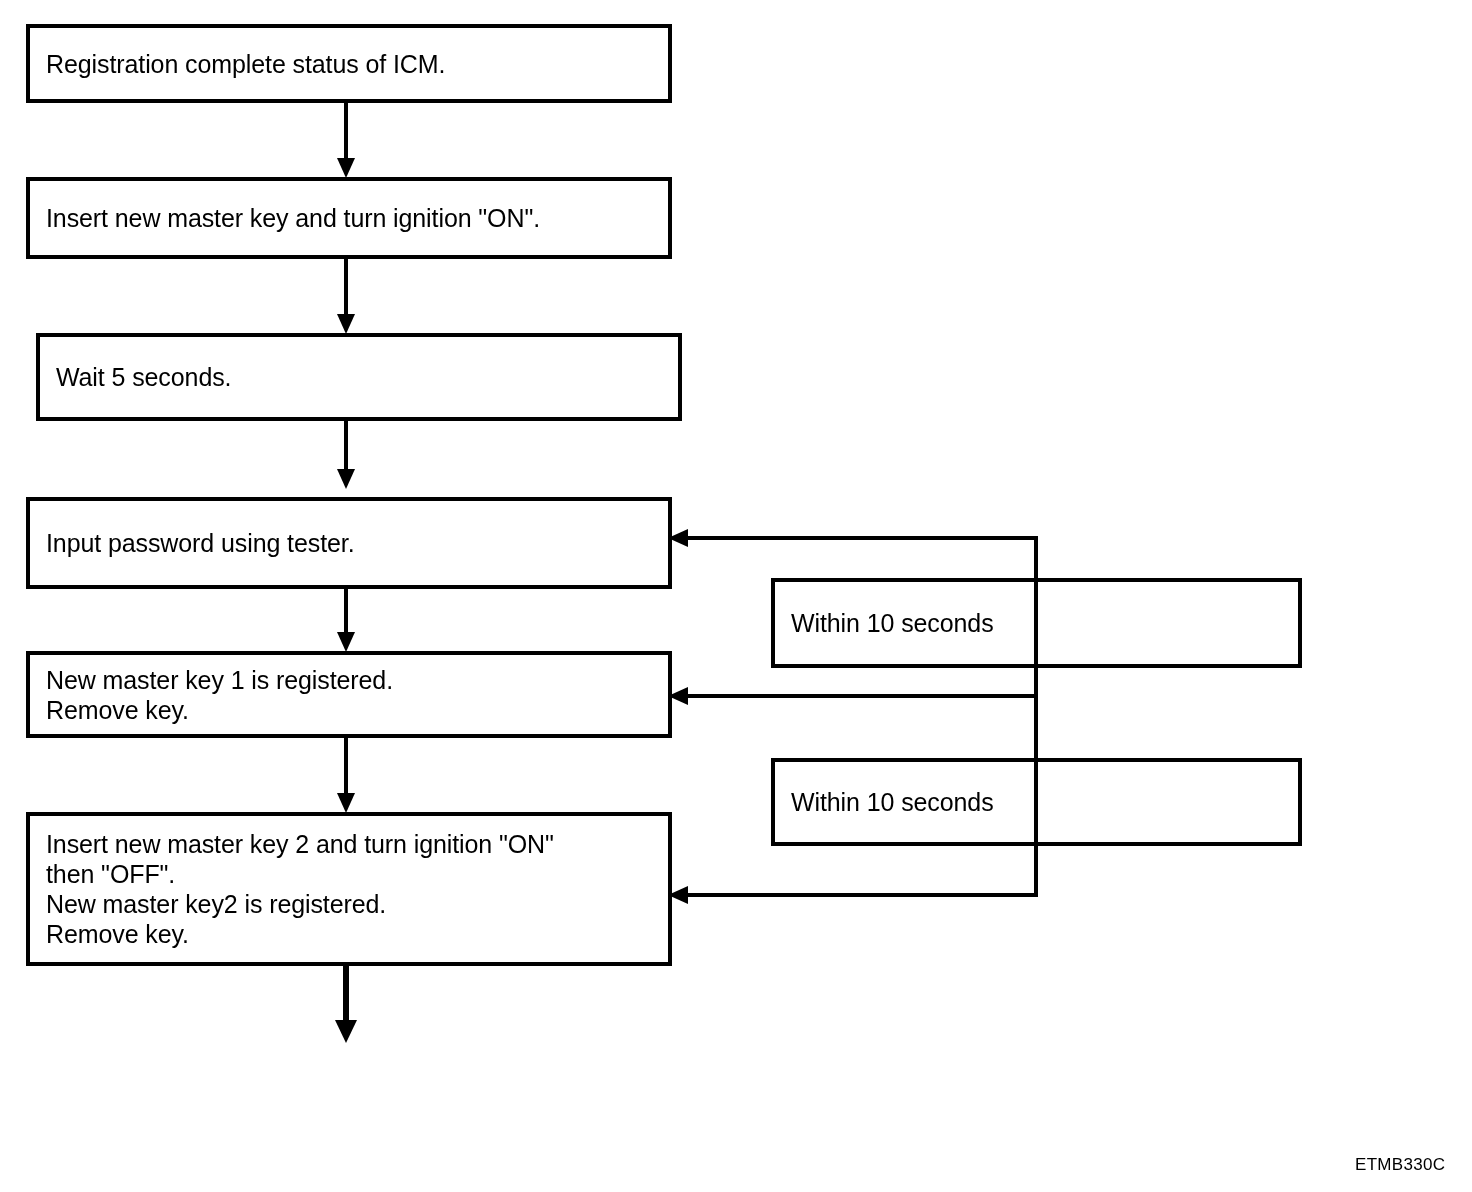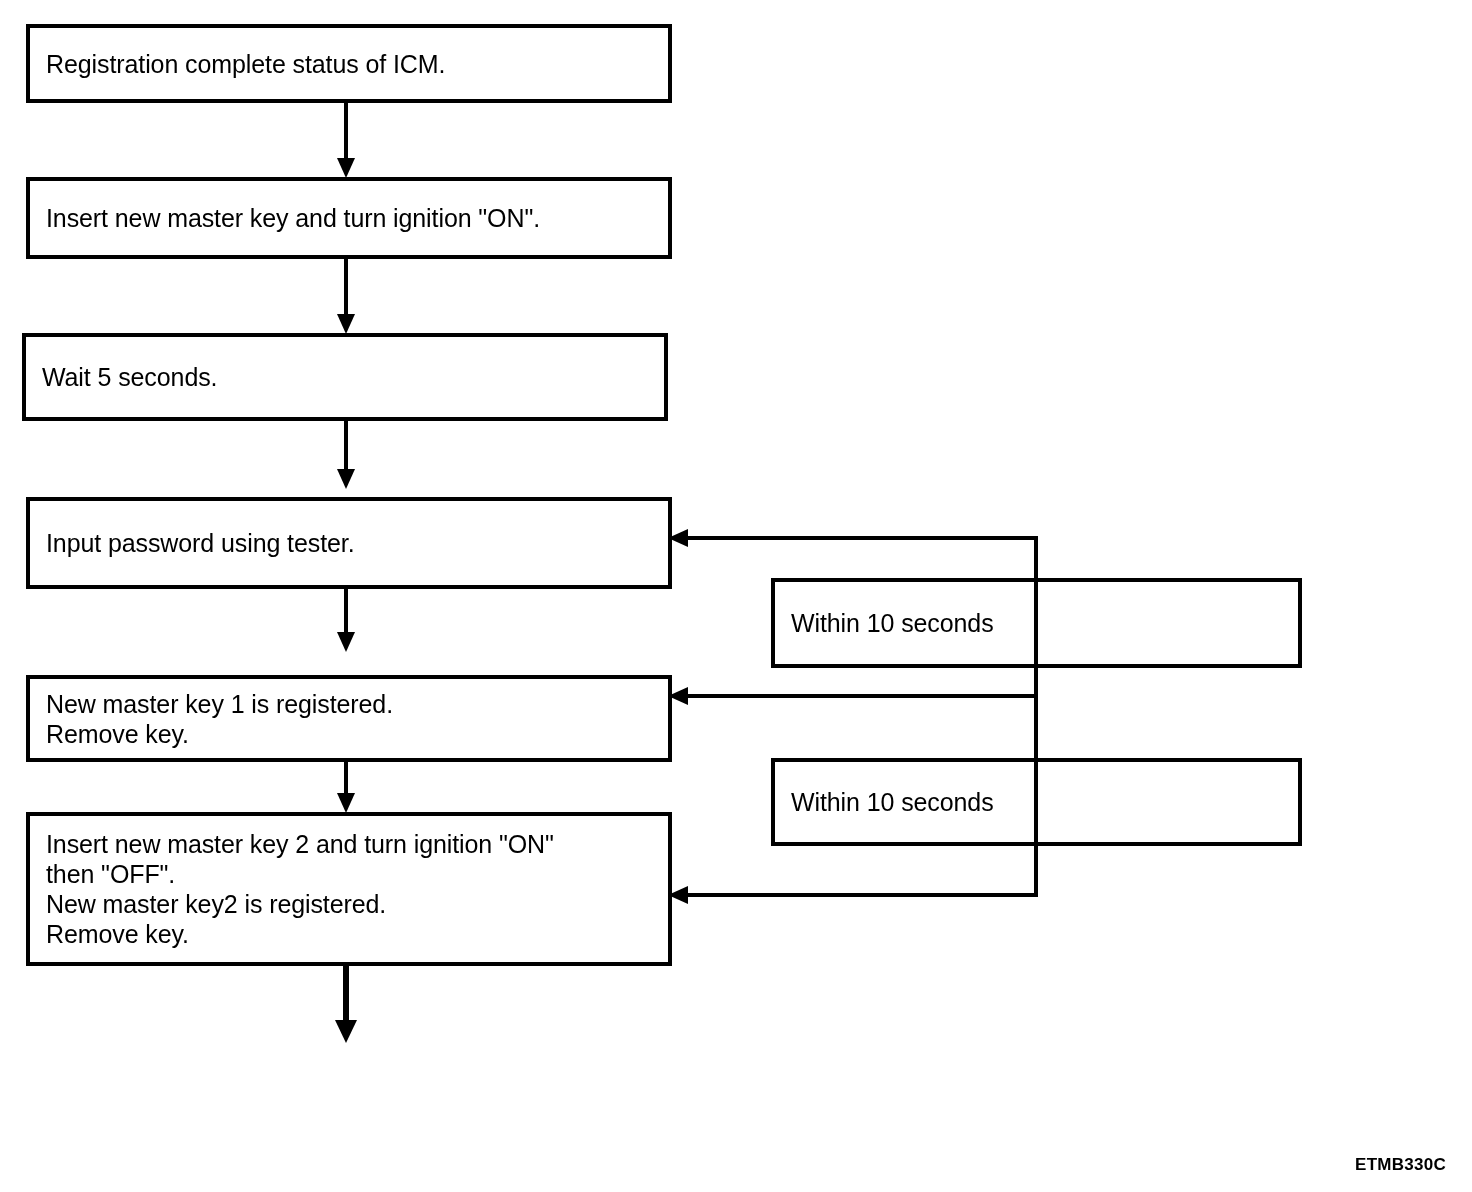--- a/index.html
+++ b/index.html
@@ -68,47 +68,47 @@
     height: 0;
     border-top: 9px solid transparent;
     border-bottom: 9px solid transparent;
     border-right: 20px solid #000000;
     z-index: 2;
   }
   .figcode {
     position: absolute;
     color: #000000;
     font-size: 17px;
-    font-weight: 700;
+    font-weight: 400;
     letter-spacing: 0.3px;
     white-space: nowrap;
   }
 </style>
 </head>
 <body>
 
 <div id="canvas">
 
   <div class="node v-center" style="left:26px; top:24px; width:646px; height:79px;">
     <div class="txt">Registration complete status of ICM.</div>
   </div>
 
   <div class="node v-center" style="left:26px; top:177px; width:646px; height:82px;">
     <div class="txt">Insert new master key and turn ignition "ON".</div>
   </div>
 
-  <div class="node v-center" style="left:22px; top:333px; width:646px; height:88px;">
+  <div class="node v-center" style="left:36px; top:333px; width:646px; height:88px;">
     <div class="txt">Wait 5 seconds.</div>
   </div>
 
   <div class="node v-center" style="left:26px; top:489px; width:646px; height:92px;margin-top:8px;">
     <div class="txt">Input password using tester.</div>
   </div>
 
-  <div class="node v-center" style="left:26px; top:651px; width:646px; height:87px;margin-top:24px;">
+  <div class="node v-center" style="left:26px; top:651px; width:646px; height:87px;">
     <div class="txt">New master key 1 is registered.
 Remove key.</div>
   </div>
 
   <div class="node v-center" style="left:26px; top:812px; width:646px; height:154px;padding-left:28px;">
     <div class="txt">Insert new master key 2 and turn ignition "ON"
 then "OFF".
 New master key2 is registered.
 Remove key.</div>
   </div>

